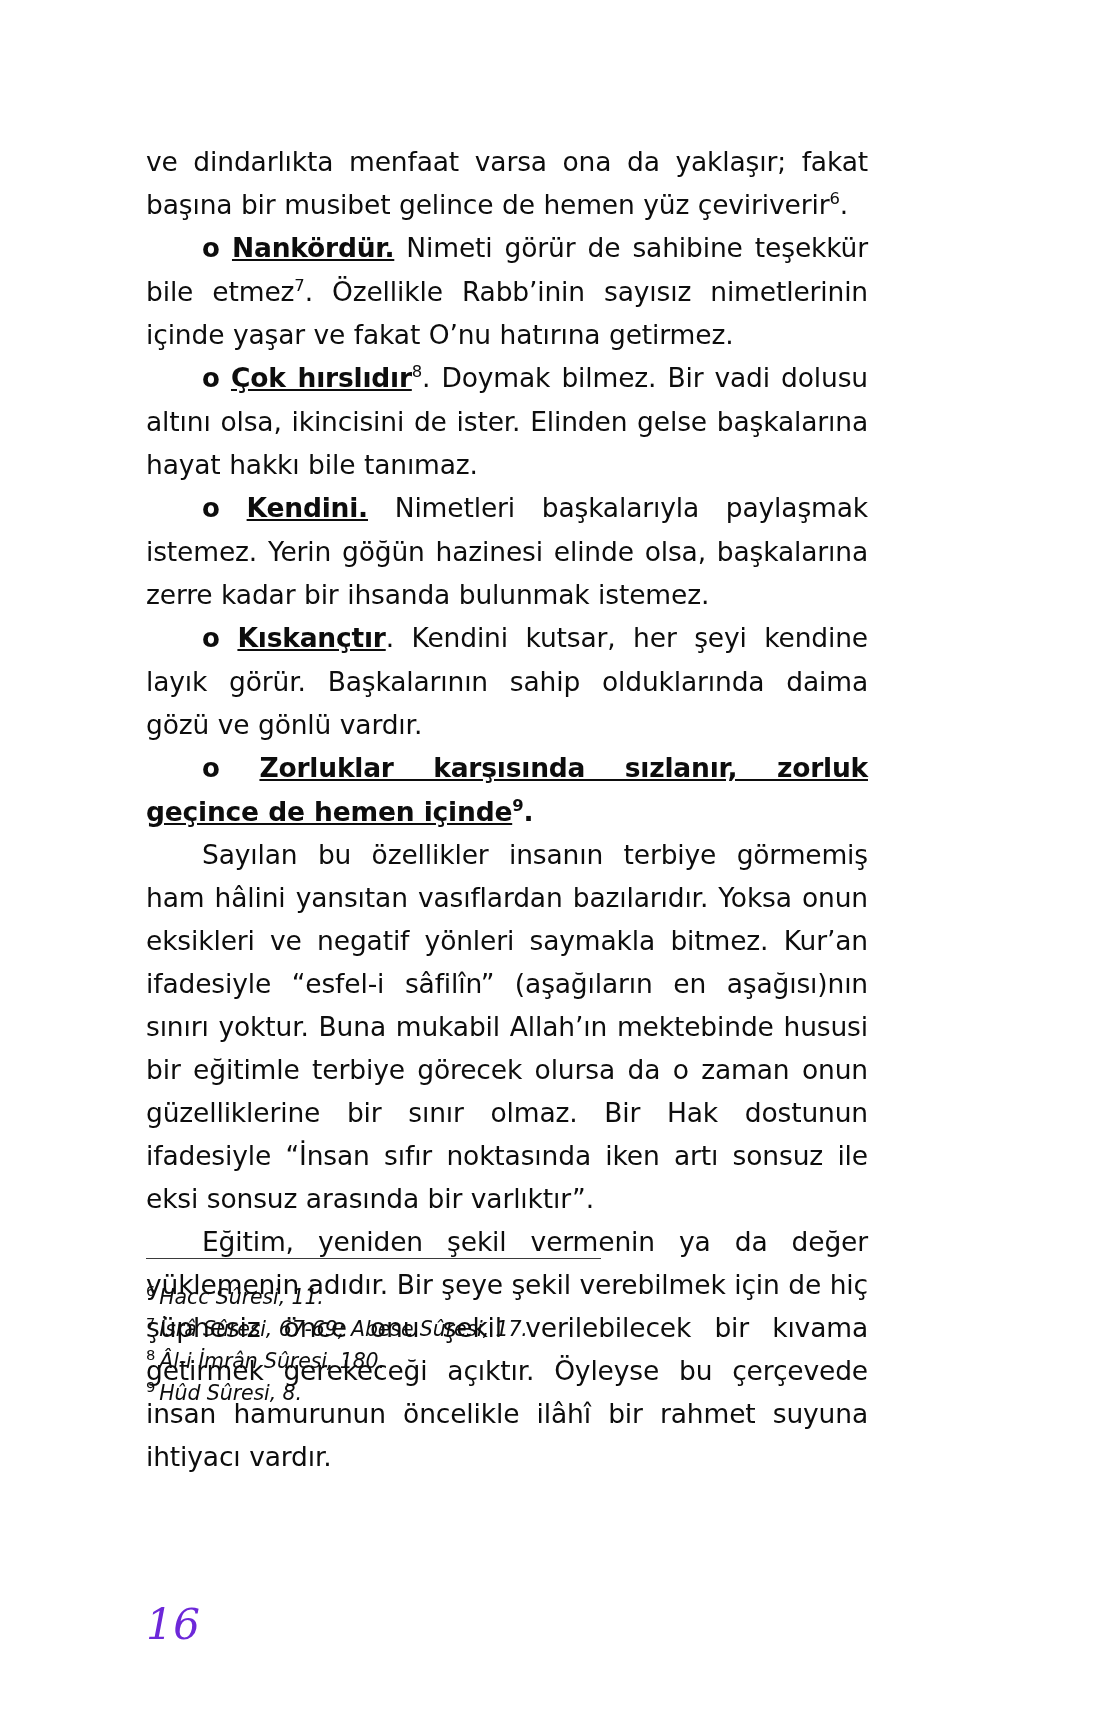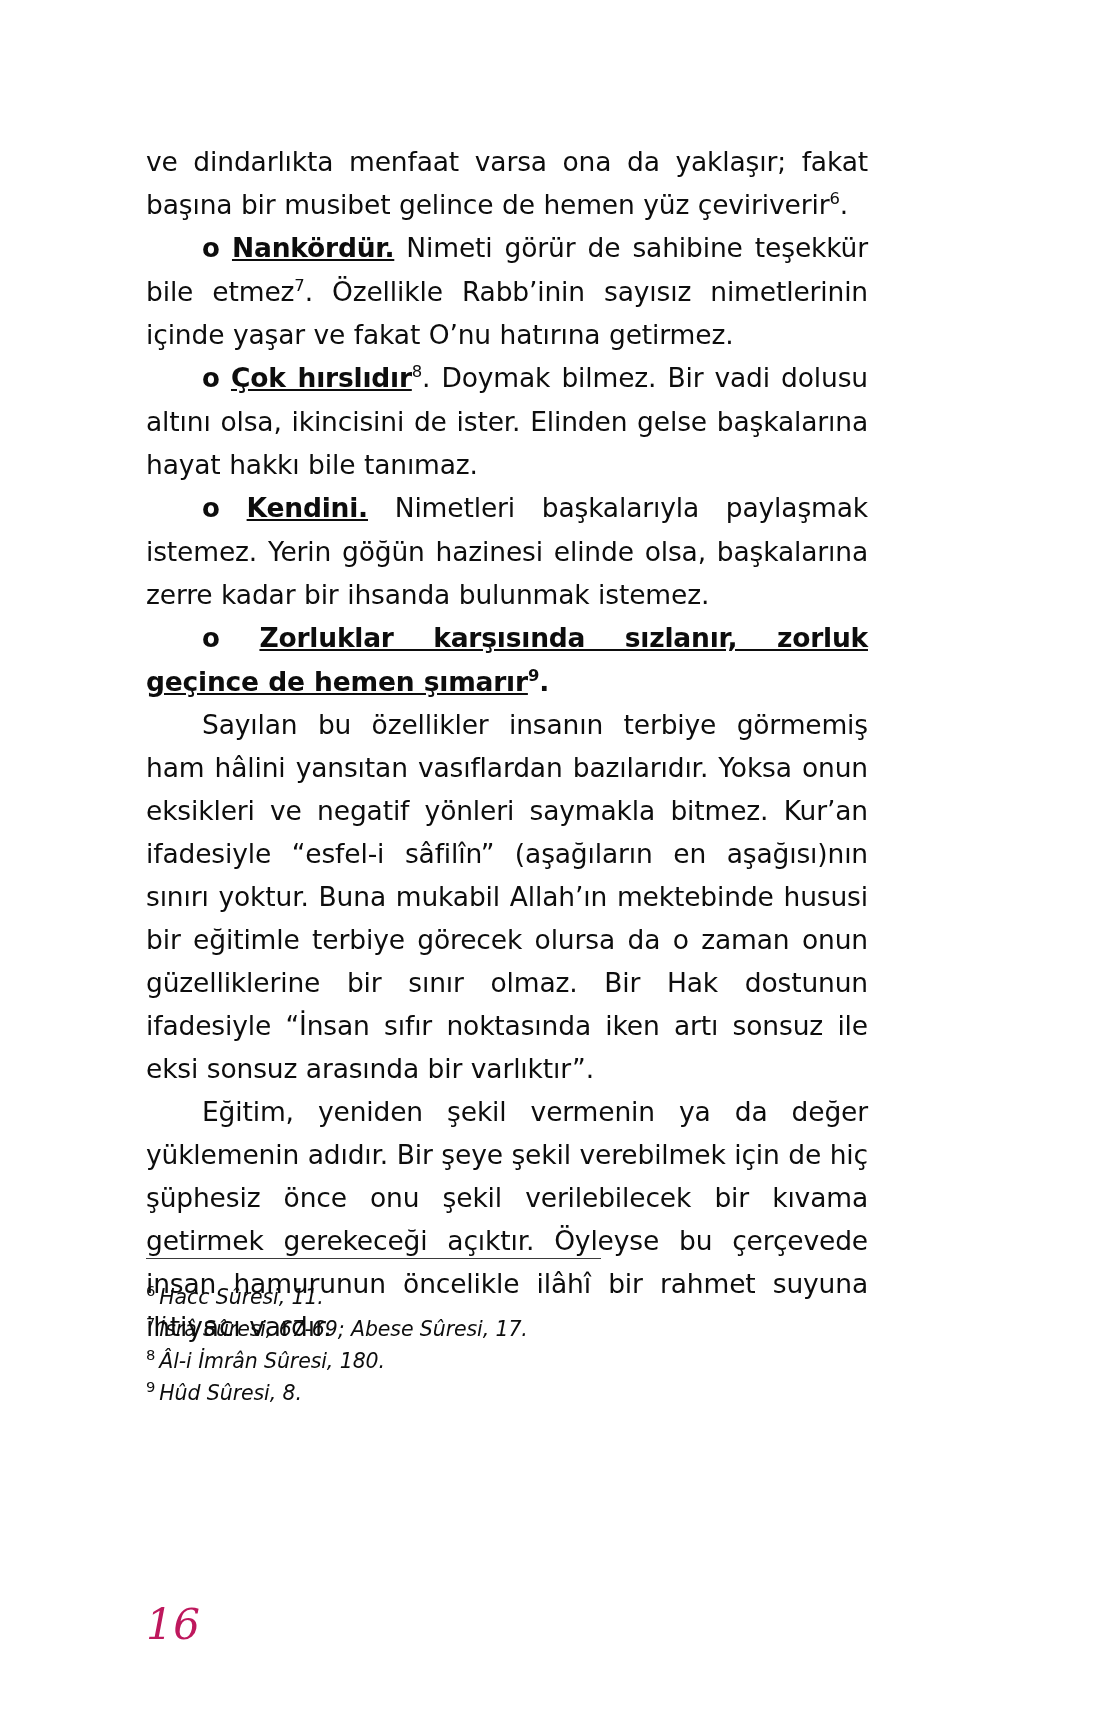--- a/index.html
+++ b/index.html
@@ -85,41 +85,42 @@
     font-style: normal;
     margin-right: 4px;
   }
   .page-number {
     position: absolute;
     left: 146px;
     top: 1600px;
     font-size: 42px;
     font-style: italic;
     font-family: "DejaVu Serif", serif;
-    color: #be185d;
+    color: #6d28d9;
     letter-spacing: 0.5px;
   }
 </style>
 </head>
 <body>
 
 <div class="page">
 
   <div class="content">
 
     <p class="body noindent"><span>ve dindarlıkta menfaat varsa ona da yaklaşır; fakat başına bir musibet gelince de hemen yüz çeviriverir</span><sup class="fn">6</sup><span>.</span></p>
 
     <p class="body indent"><span class="bullet">o</span> <span class="lead">Nankördür.</span><span> Nimeti görür de sahibine teşekkür bile etmez</span><sup class="fn">7</sup><span>. Özellikle Rabb’inin sayısız nimetlerinin içinde yaşar ve fakat O’nu hatırına getirmez.</span></p>
 
     <p class="body indent"><span class="bullet">o</span> <span class="lead">Çok hırslıdır</span><sup class="fn">8</sup><span>. Doymak bilmez. Bir vadi dolusu altını olsa, ikincisini de ister. Elinden gelse başkalarına hayat hakkı bile tanımaz.</span></p>
 
     <p class="body indent"><span class="bullet">o</span> <span class="lead">Kendini.</span><span> Nimetleri başkalarıyla paylaşmak istemez. Yerin göğün hazinesi elinde olsa, başkalarına zerre kadar bir ihsanda bulunmak istemez.</span></p>
 
+    <p class="body indent"><span class="bullet">o</span> <span class="lead">Kıskançtır</span><span>. Kendini kutsar, her şeyi kendine layık görür. Başkalarının sahip olduklarında daima gözü ve gönlü vardır.</span></p>
 
-    <p class="body indent allbold"><span class="bullet">o</span> <span class="lead">Zorluklar karşısında sızlanır, zorluk geçince de hemen şımarır</span><sup class="fn">9</sup><span>.</span></p>
+    <p class="body indent allbold"><span class="bullet">o</span> <span class="lead">Zorluklar karşısında sızlanır, zorluk geçince de hemen içinde</span><sup class="fn">9</sup><span>.</span></p>
 
     <p class="body indent">Sayılan bu özellikler insanın terbiye görmemiş ham hâlini yansıtan vasıflardan bazılarıdır. Yoksa onun eksikleri ve negatif yönleri saymakla bitmez. Kur’an ifadesiyle “esfel-i sâfilîn” (aşağıların en aşağısı)nın sınırı yoktur. Buna mukabil Allah’ın mektebinde hususi bir eğitimle terbiye görecek olursa da o zaman onun güzelliklerine bir sınır olmaz. Bir Hak dostunun ifadesiyle “İnsan sıfır noktasında iken artı sonsuz ile eksi sonsuz arasında bir varlıktır”.</p>
 
     <p class="body indent">Eğitim, yeniden şekil vermenin ya da değer yüklemenin adıdır. Bir şeye şekil verebilmek için de hiç şüphesiz önce onu şekil verilebilecek bir kıvama getirmek gerekeceği açıktır. Öyleyse bu çerçevede insan hamurunun öncelikle ilâhî bir rahmet suyuna ihtiyacı vardır.</p>
 
   </div>
 
   <div class="footnote-area">
     <div class="fn-rule"></div>
     <div class="fn-line"><span class="fn-num">6</span><span>Hacc Sûresi, 11.</span></div>

